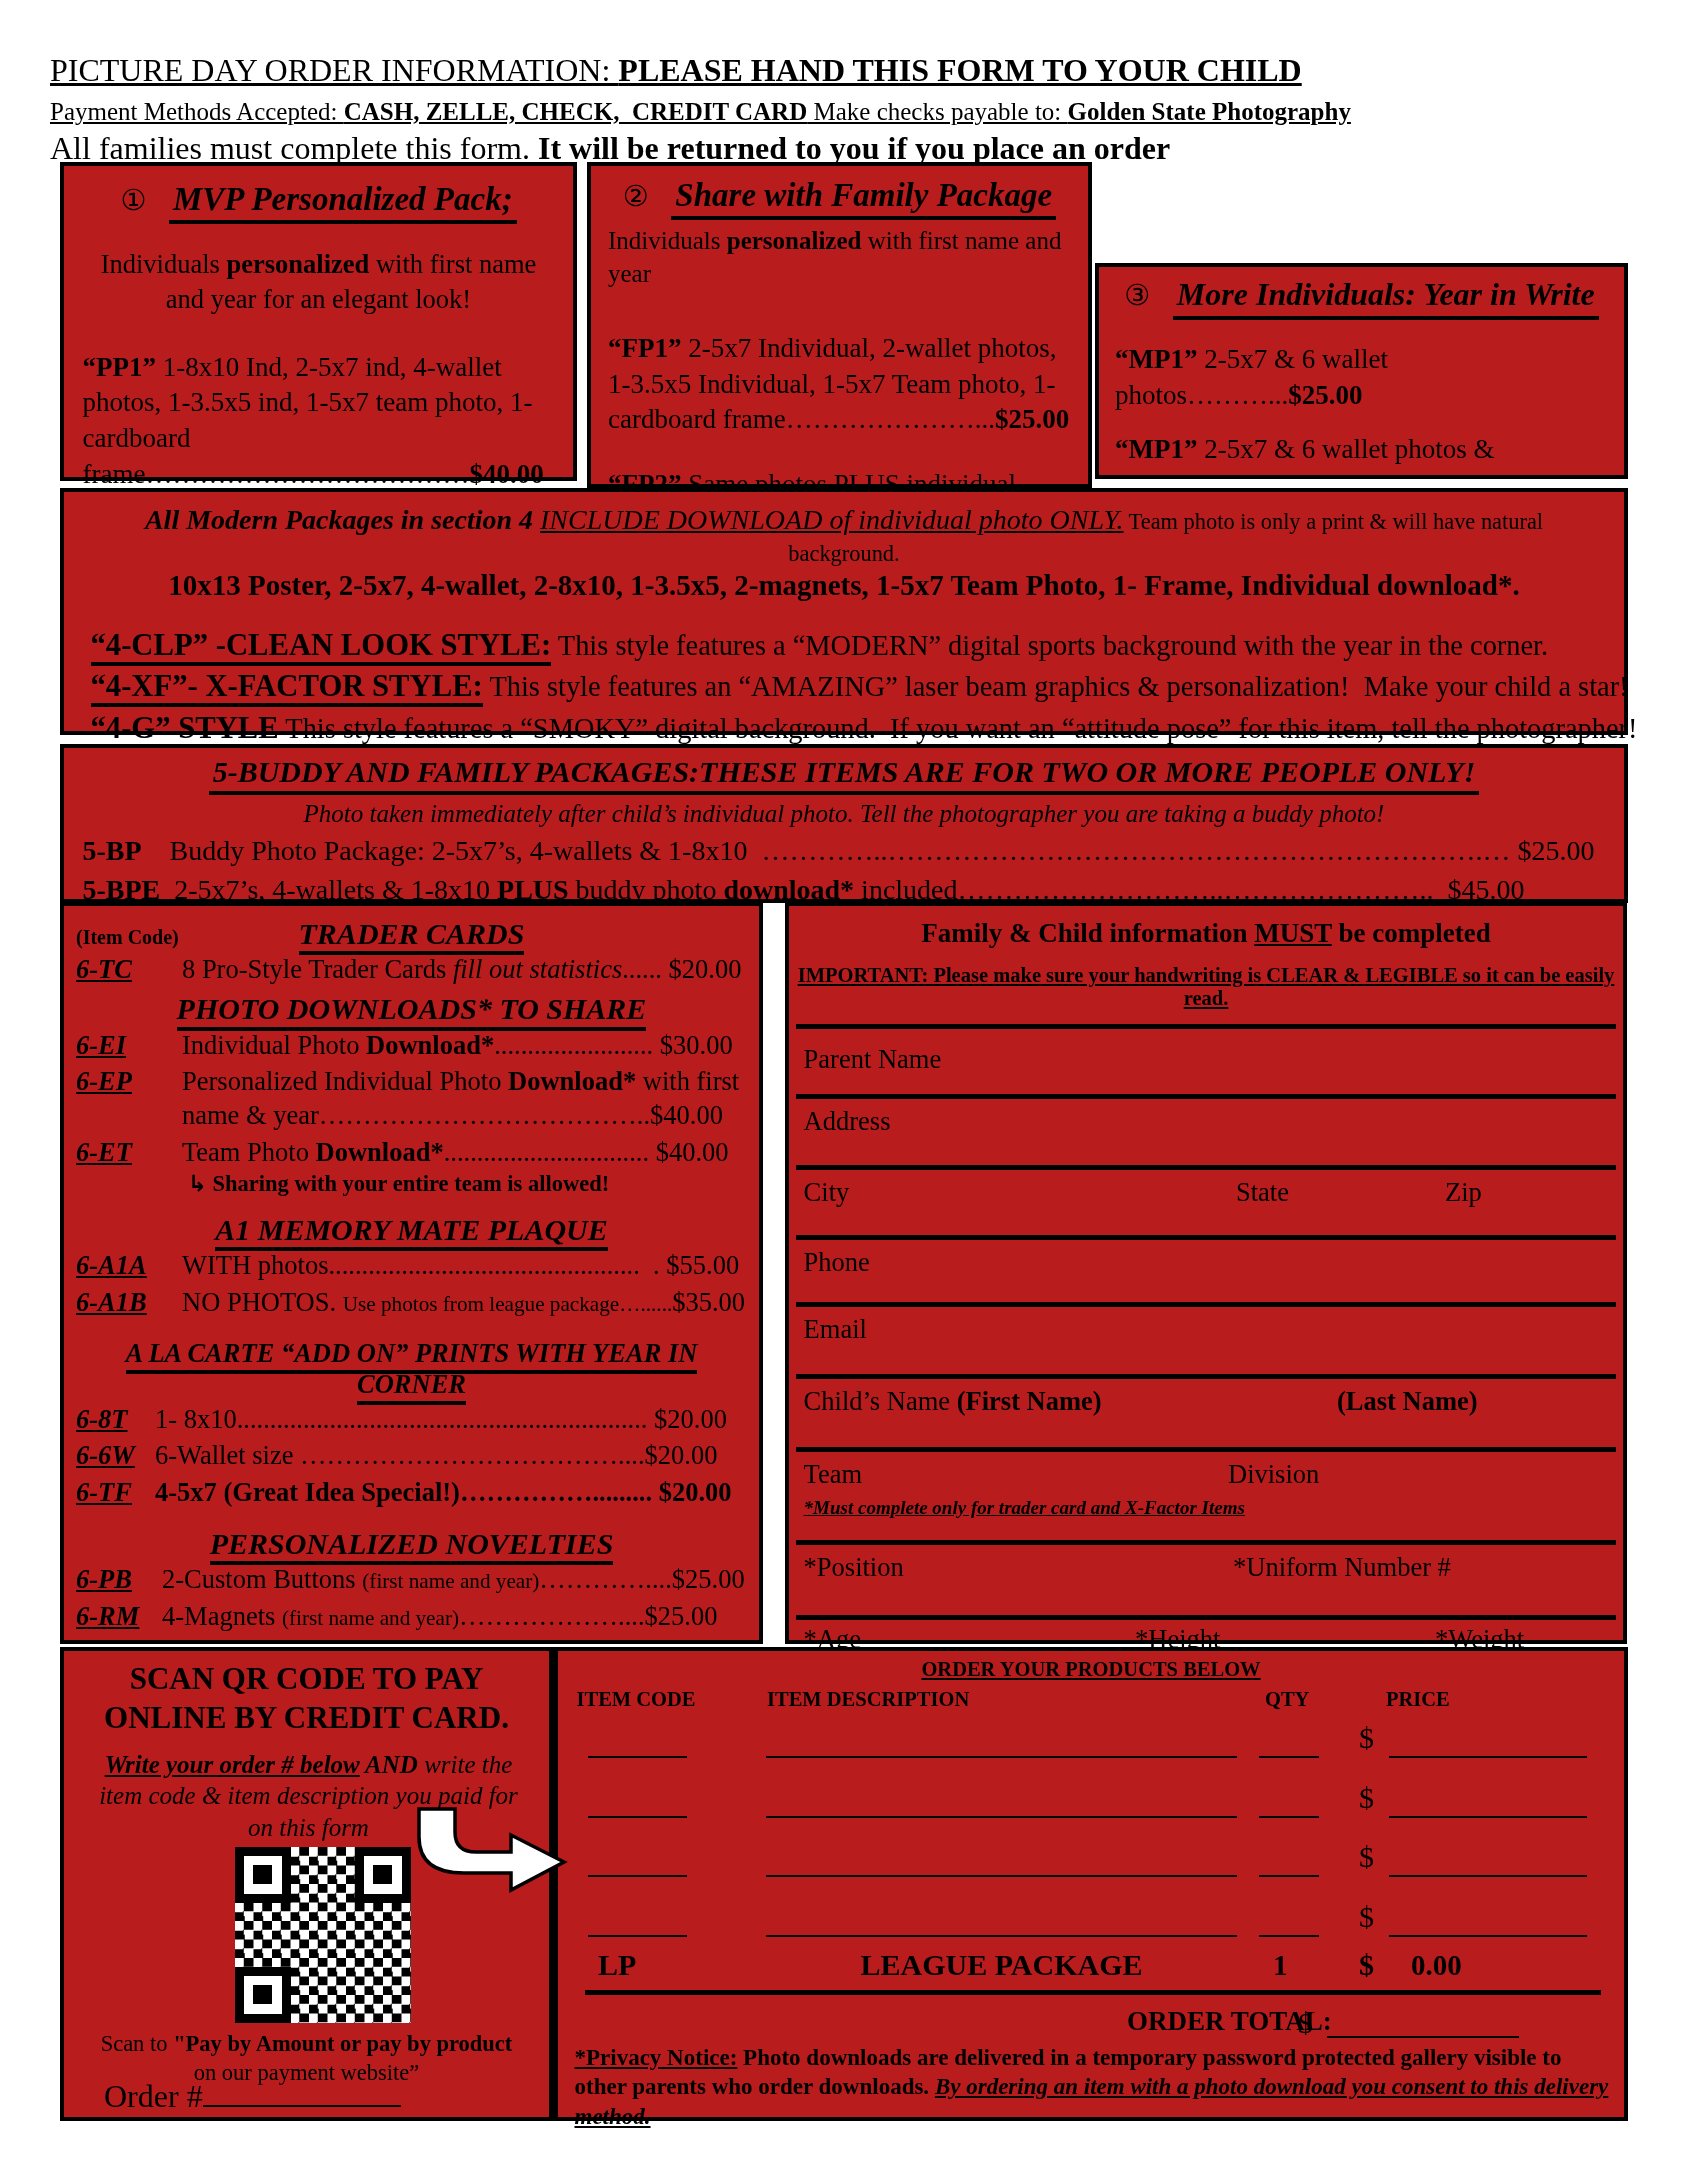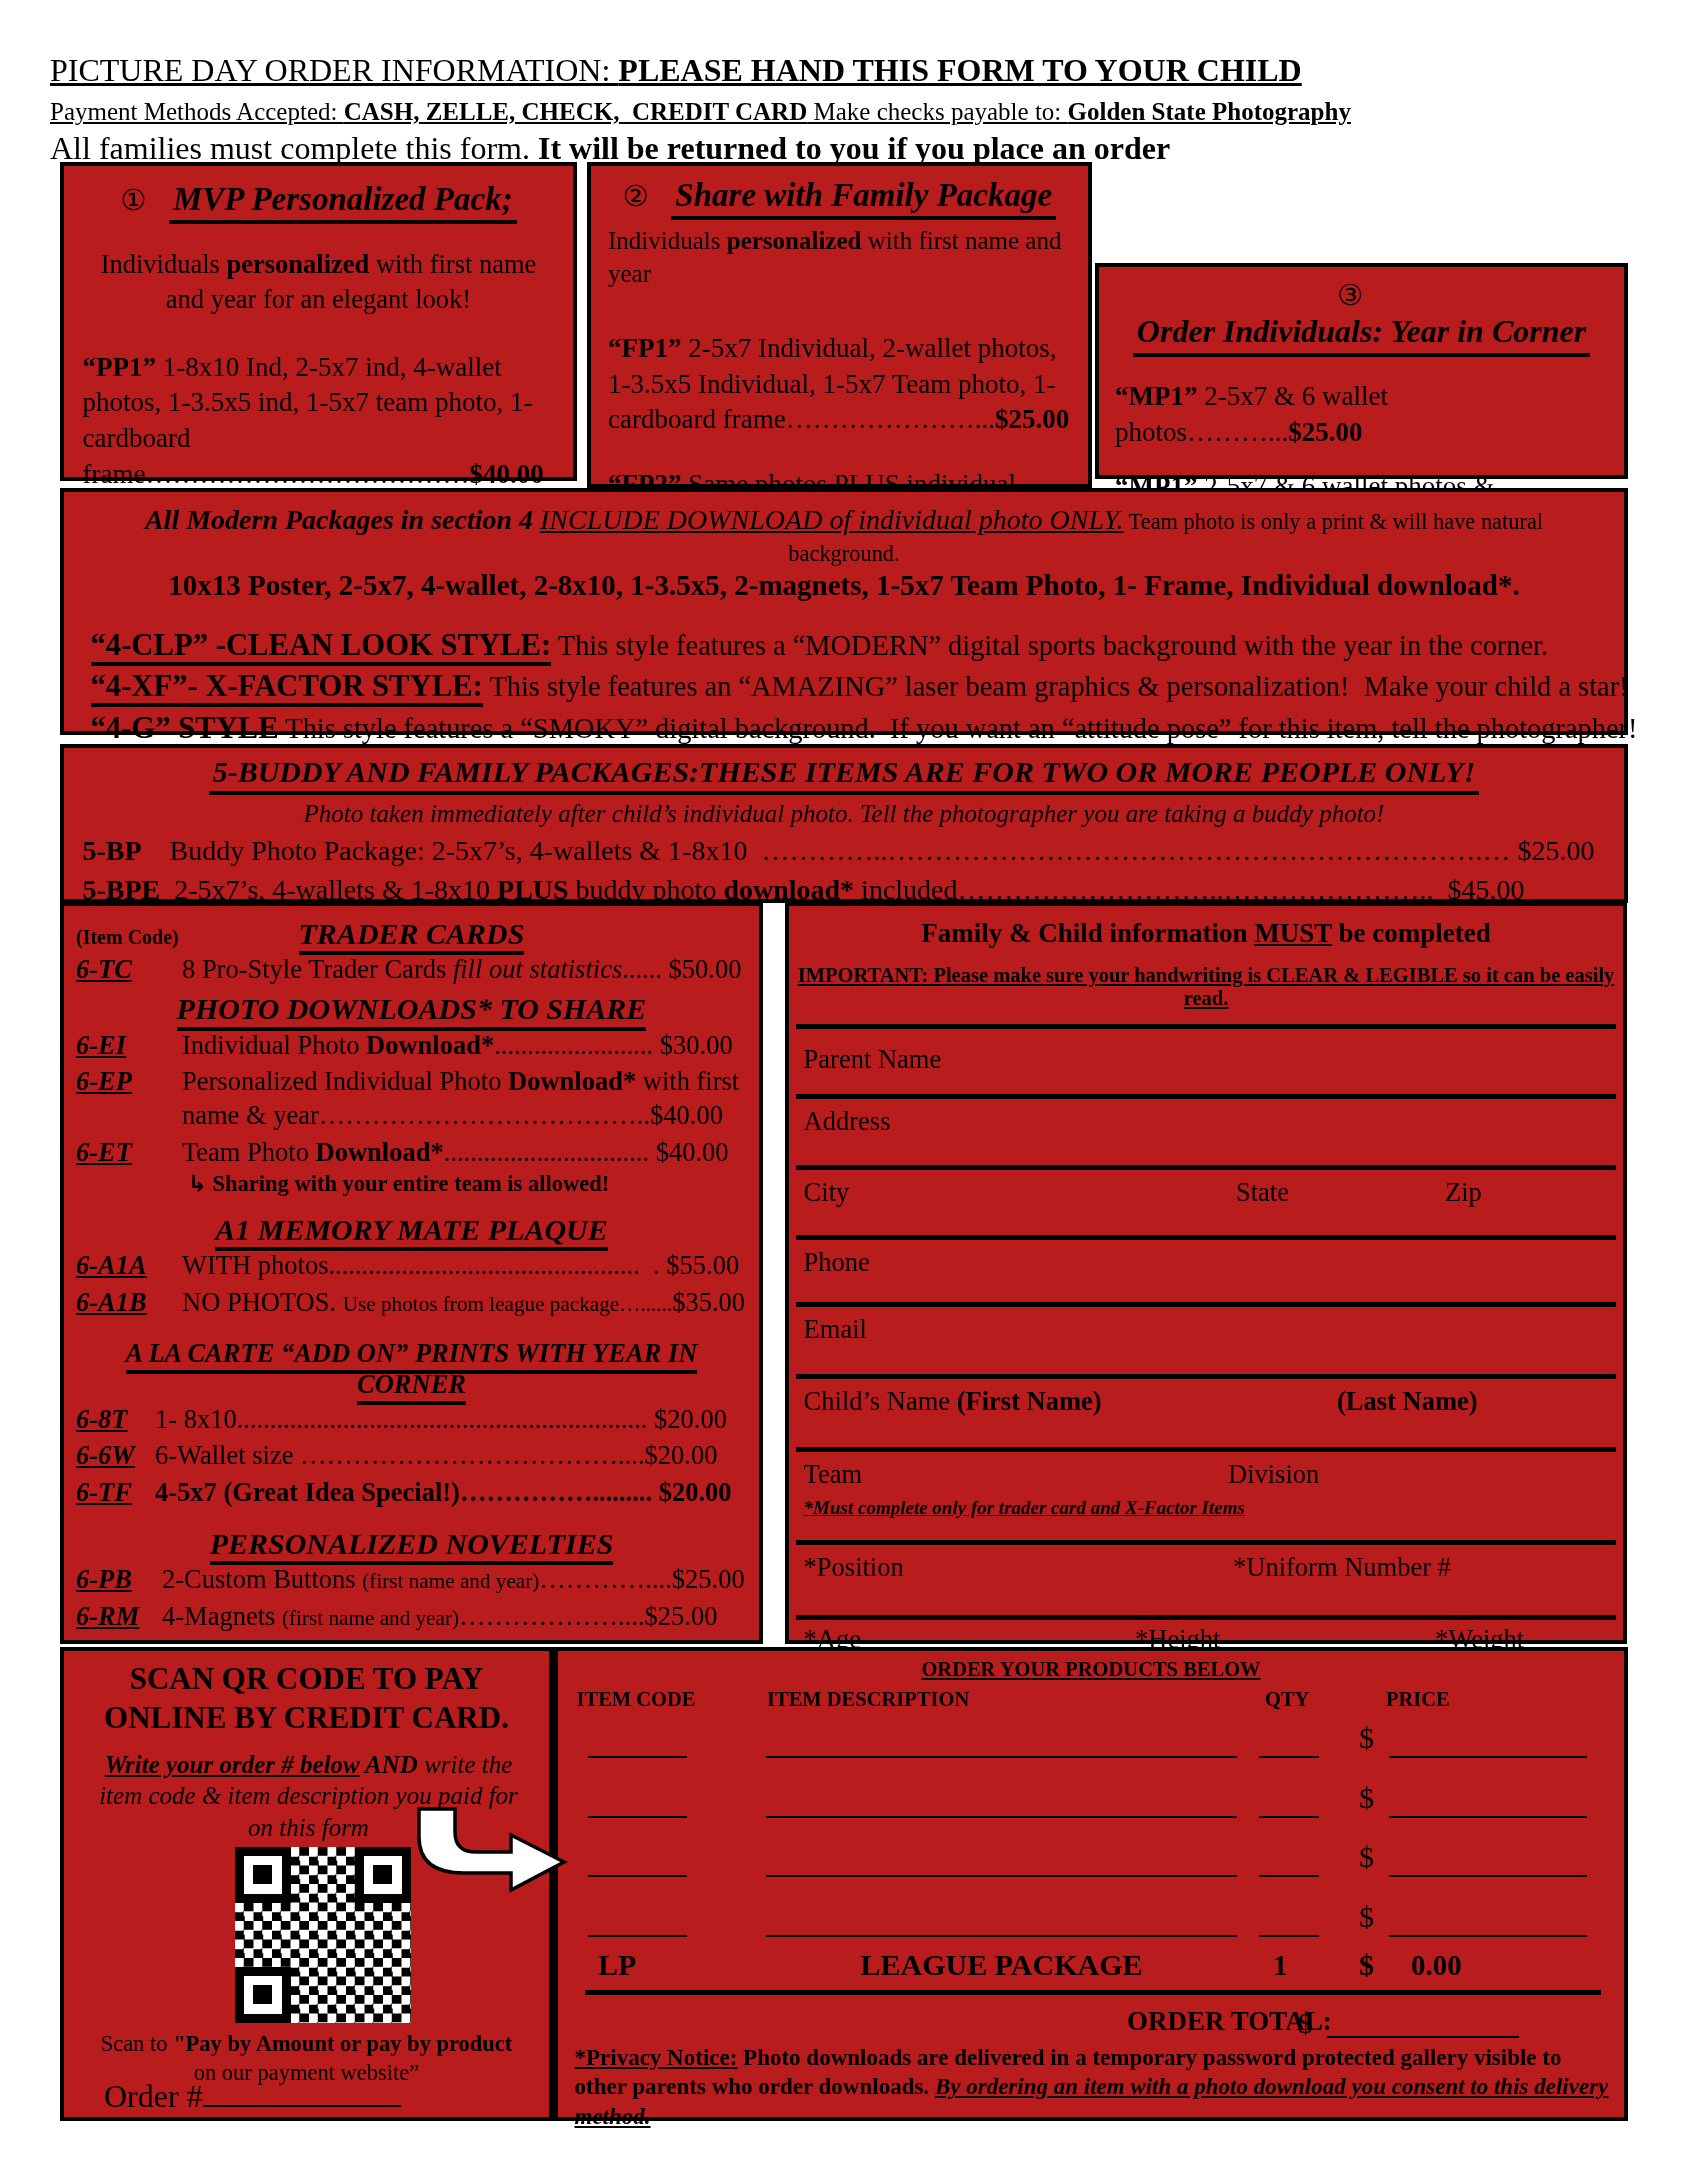--- a/index.html
+++ b/index.html
@@ -116,21 +116,21 @@
     <div class="bx-head">
       <span class="circ">②</span><span class="hline">Share with Family Package</span>
     </div>
     <div class="bx-body" style="margin-top:4px;font-size:25px;"><span>Individuals </span><span class="b">personalized</span><span> with first name and year</span></div>
     <div class="bx-body" style="margin-top:41px;"><span class="b">“FP1”</span><span> 2-5x7 Individual, 2-wallet photos, 1-3.5x5 Individual, 1-5x7 Team photo, 1-cardboard frame…………………...</span><span class="b">$25.00</span></div>
     <div class="bx-body" style="margin-top:29px;"><span class="b">“FP2”</span><span> Same photos PLUS individual photo </span><span class="b">download*</span><span>……………………….… </span><span class="b">$45.00</span></div>
   </div>
 
   <div class="box box3">
     <div class="bx-head" style="font-size:32px;">
-      <span class="circ">③</span><span class="hline">Order Individuals: Year in Corner</span>
+      <span class="circ">③</span><span class="hline">More Individuals: Year in Write</span>
     </div>
     <div class="bx-body" style="margin-top:22.5px;"><span class="b">“MP1”</span><span> 2-5x7 &amp; 6 wallet photos………...</span><span class="b">$25.00</span></div>
     <div class="bx-body" style="margin-top:18.5px;"><span class="b">“MP1”</span><span> 2-5x7 &amp; 6 wallet photos &amp;</span></div>
     <div class="bx-body" style="margin-top:17px;"><span>Photo </span><span class="b">download*</span><span> with year in corner..&nbsp; </span><span class="b">$45.00</span></div>
   </div>
 
   <div class="box sec4">
     <div class="s4-l2"><span class="b i">All Modern Packages in section 4 </span><span class="i u">INCLUDE DOWNLOAD of individual photo ONLY.</span><span class="sm"> Team photo is only a print &amp; will have natural background.</span></div>
     <div class="s4-l3">10x13 Poster, 2-5x7, 4-wallet, 2-8x10, 1-3.5x5, 2-magnets, 1-5x7 Team Photo, 1- Frame, Individual download*.</div>
     <div class="s4-styles">
@@ -145,21 +145,21 @@
     <div class="s5-sub">Photo taken immediately after child’s individual photo. Tell the photographer you are taking a buddy photo!</div>
     <div class="s5-item"><span class="b">5-BP</span><span>&nbsp;&nbsp;&nbsp; Buddy Photo Package: 2-5x7’s, 4-wallets &amp; 1-8x10&nbsp; …………..……………………………………………………….… $25.00</span></div>
     <div class="s5-item"><span class="b">5-BPE</span><span>&nbsp; 2-5x7’s, 4-wallets &amp; 1-8x10 </span><span class="b u">PLUS</span><span> buddy photo </span><span class="b">download*</span><span> included………………………..…………………..&nbsp; $45.00</span></div>
   </div>
 
   <div class="box trader">
     <div class="itemcode-lbl">(Item Code)</div>
     <div class="t-h" style="margin-top:0;"><span>TRADER CARDS</span></div>
     <div class="t-row">
       <span class="t-code">6-TC</span>
-        <span class="t-text"><span>8 Pro-Style Trader Cards </span><span class="i">fill out statistics</span><span>...... $50.00</span></span>
+        <span class="t-text"><span>8 Pro-Style Trader Cards </span><span class="i">fill out statistics</span><span>...... $20.00</span></span>
     </div>
     <div class="t-h"><span>PHOTO DOWNLOADS* TO SHARE</span></div>
     <div class="t-row">
       <span class="t-code">6-EI</span>
         <span class="t-text"><span>Individual Photo </span><span class="b">Download*</span><span>........................ $30.00</span></span>
     </div>
     <div class="t-row">
       <span class="t-code">6-EP</span>
         <span class="t-text"><span>Personalized Individual Photo </span><span class="b">Download*</span><span> with first name &amp; year………………………………..$40.00</span></span>
     </div>

